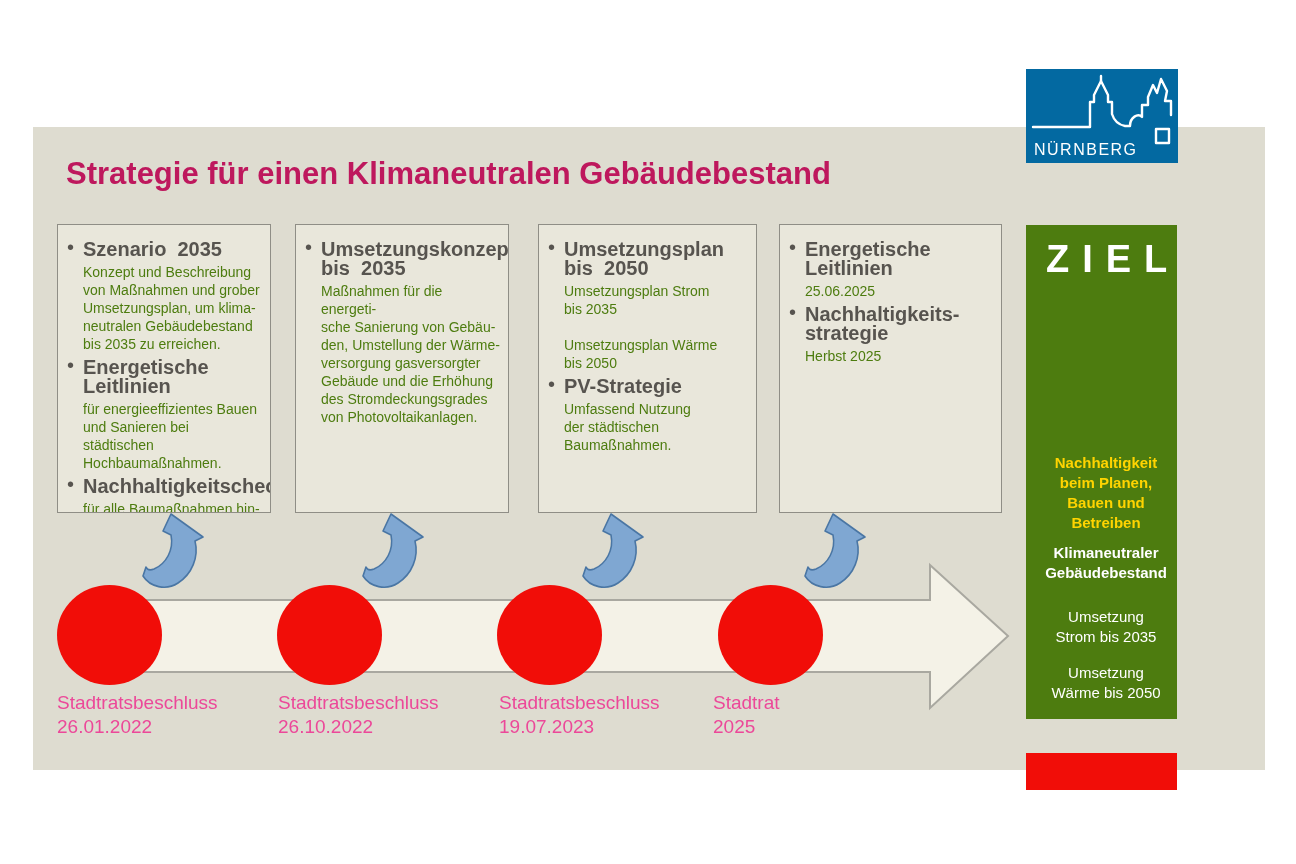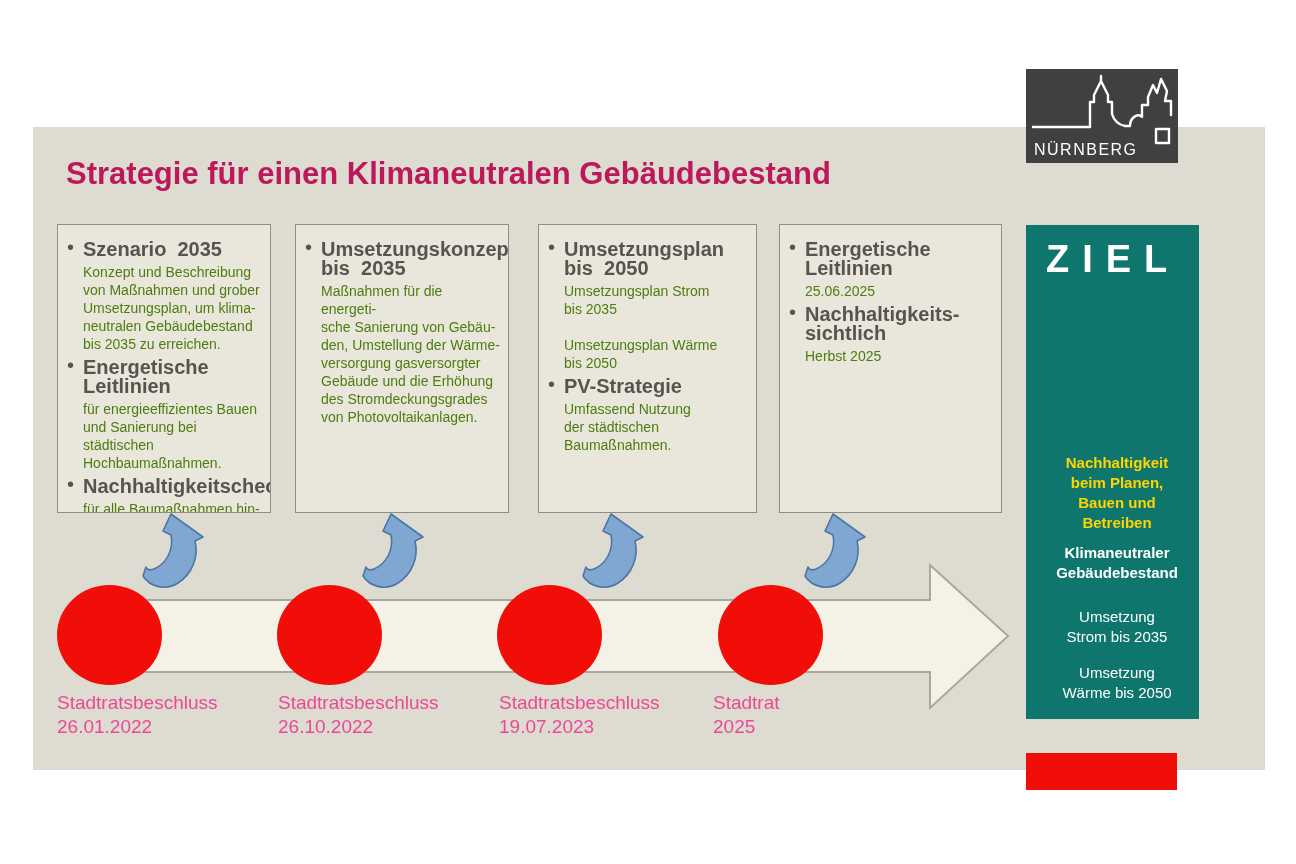--- a/index.html
+++ b/index.html
@@ -12,21 +12,21 @@
     position:absolute; left:33px; top:127px; width:1232px; height:643px;
     background:#dedcd0;
   }
   .title {
     position:absolute; left:66px; top:156px; width:960px;
     font-size:31px; font-weight:bold; color:#be185d; white-space:nowrap;
   }
   
   .logo {
     position:absolute; left:1026px; top:69px; width:152px; height:94px;
-    background:#404040;
+    background:#0369a1;
   }
   .logo svg { position:absolute; left:0; top:0; width:152px; height:94px; }
   .logo-text {
     position:absolute; left:8px; bottom:4px; color:#ffffff;
     font-size:16px; letter-spacing:1.5px; font-weight:400;
   }
   
   .info-box {
     position:absolute; top:224px; height:289px;
     background:#e9e7db; border:1px solid #8f8e86;
@@ -40,22 +40,22 @@
   .heading {
     font-weight:bold; font-size:20px; line-height:19px;
     color:#57544f; white-space:pre-wrap;
   }
   .body {
     font-size:14px; line-height:18px; color:#4d7c0f;
     white-space:pre-wrap; margin-top:4px; margin-bottom:5px;
   }
   
   .ziel {
-    position:absolute; left:1026px; top:225px; width:173px; height:494px;
-    background:#0f766e;
+    position:absolute; left:1026px; top:225px; width:151px; height:494px;
+    background:#4d7c0f;
   }
   .ziel-title {
     margin:13px 0 0 20px; color:#ffffff; font-size:38px;
     font-weight:bold; letter-spacing:13px;
   }
   .goals { position:absolute; left:13px; right:4px; top:228px; }
   .goal { color:#ffffff; font-size:15px; line-height:20px; white-space:pre-line;text-align:center; }
   .goal.g0 { color:#ffd400; font-weight:bold; margin-bottom:10px; }
   .goal.g1 { font-weight:bold; margin-bottom:24px; }
   .goal.g2 { margin-bottom:16px; }
@@ -99,21 +99,21 @@
       <div class="body">Konzept und Beschreibung
 von Maßnahmen und grober
 Umsetzungsplan, um klima-
 neutralen Gebäudebestand
 bis 2035 zu erreichen.</div>
     </div>
     <div class="section">
       <span class="bullet">•</span>
       <div class="heading">Energetische  Leitlinien</div>
       <div class="body">für energieeffizientes Bauen
-und Sanierung bei städtischen
+und Sanieren bei städtischen
 Hochbaumaßnahmen.</div>
     </div>
     <div class="section">
       <span class="bullet">•</span>
       <div class="heading">Nachhaltigkeitscheck</div>
       <div class="body">für alle Baumaßnahmen hin-
 sichtlich ihrer Auswirkungen
 auf den Klimaschutz.</div>
     </div>
   </div>
@@ -154,21 +154,21 @@
 
   <div class="info-box" style="left:779px; width:223px;">
     <div class="section">
       <span class="bullet">•</span>
       <div class="heading">Energetische  Leitlinien</div>
       <div class="body">25.06.2025</div>
     </div>
     <div class="section">
       <span class="bullet">•</span>
       <div class="heading">Nachhaltigkeits-
-sichtlich</div>
+strategie</div>
       <div class="body">Herbst 2025</div>
     </div>
   </div>
 
   <div class="ziel">
     <div class="ziel-title">ZIEL</div>
     <div class="goals">
       <div class="goal g0">Nachhaltigkeit
 beim Planen,
 Bauen und

